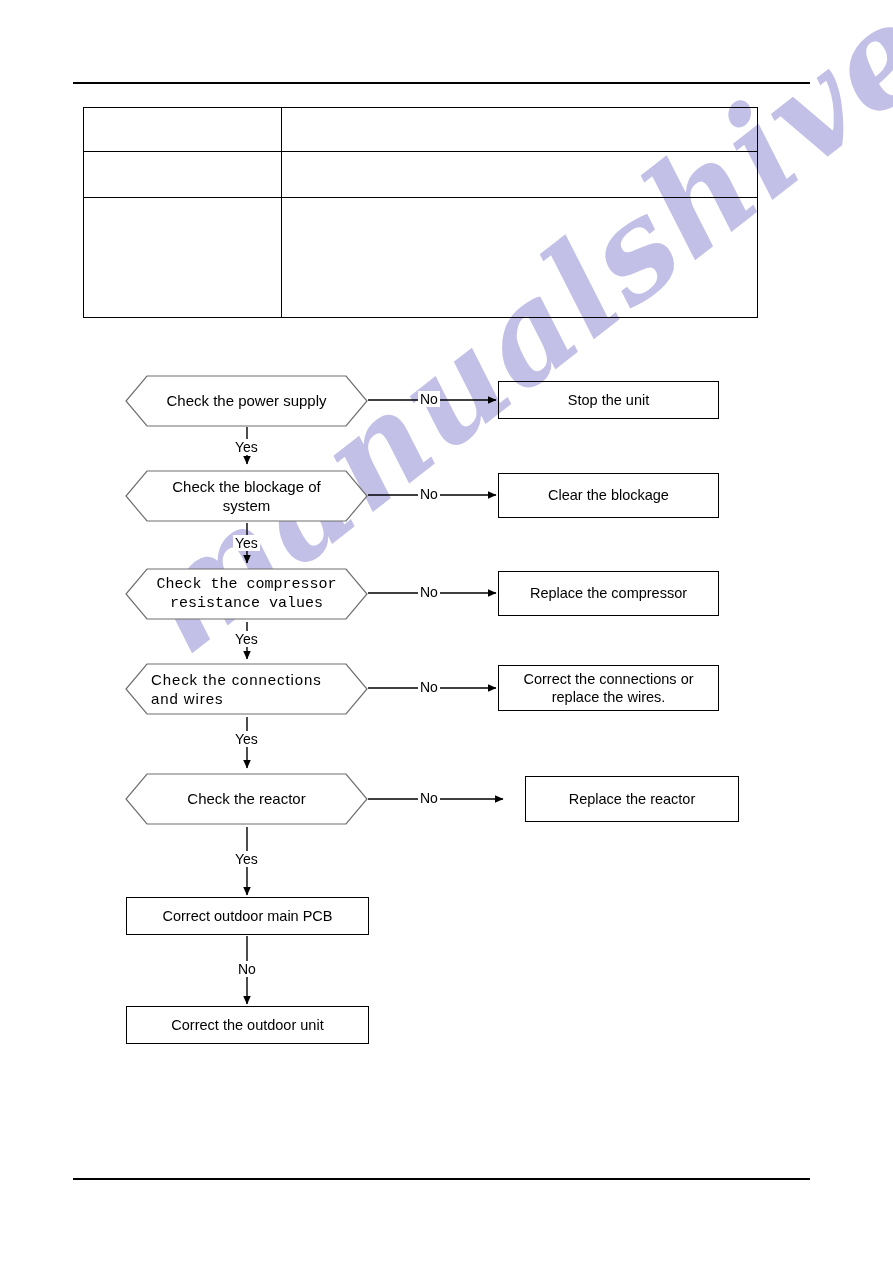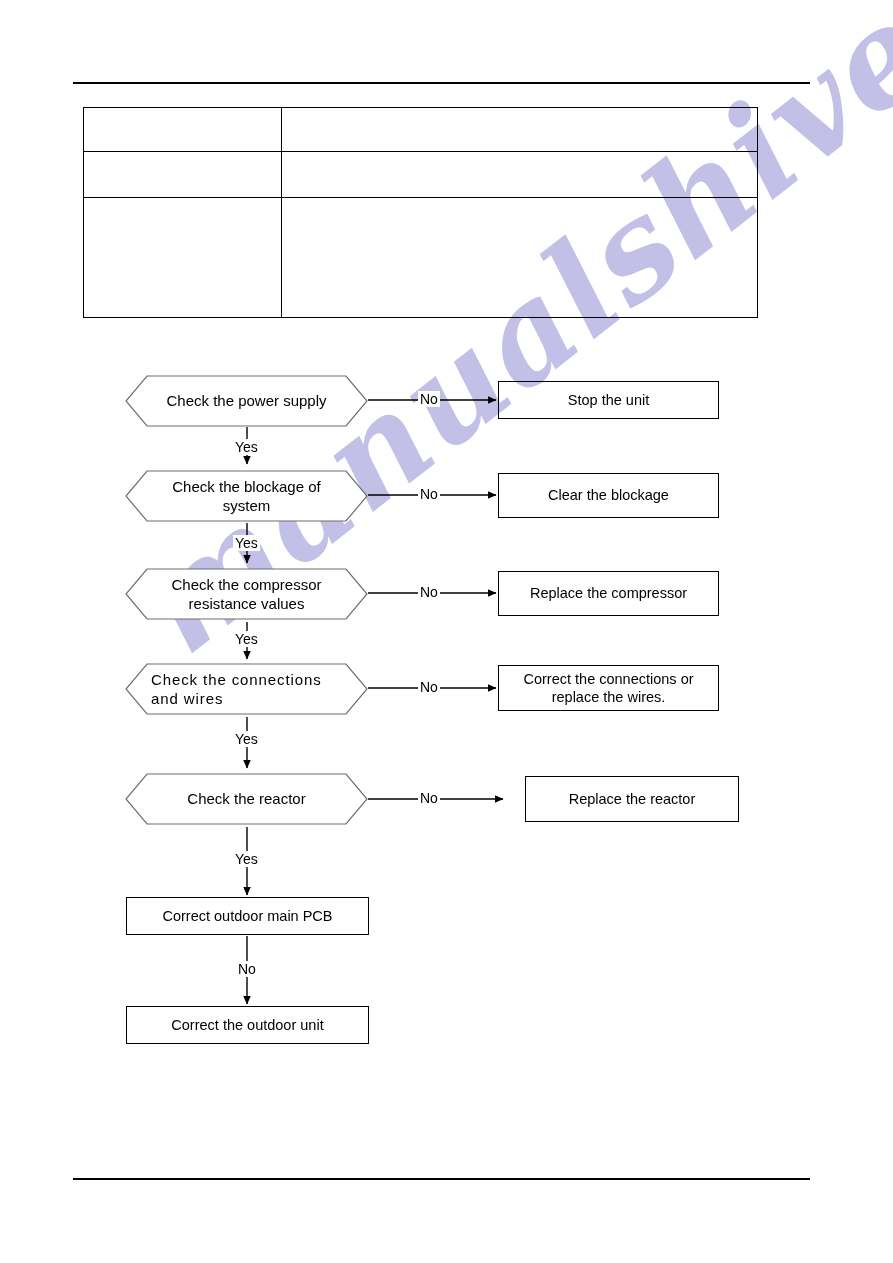--- a/index.html
+++ b/index.html
@@ -212,21 +212,21 @@
       <div class="hexlabel">Check  the power supply</div>
     </div>
 
     <div class="hexwrap" style="left:125px; top:470px; width:243px; height:52px;">
       <svg width="243" height="52" viewBox="0 0 243 52" preserveAspectRatio="none">
         <polygon points="22,1 221,1 242,26 221,51 22,51 1,26" fill="#ffffff" stroke="#6e6e6e" stroke-width="1.2"></polygon>
       </svg>
       <div class="hexlabel">Check the blockage of system</div>
     </div>
 
-    <div class="hexwrap" style="left:125px; top:568px; width:243px; height:52px;">
+    <div class="hexwrap" style="left:125px; top:568px; width:243px; height:52px;font-family:Liberation Mono, monospace;">
       <svg width="243" height="52" viewBox="0 0 243 52" preserveAspectRatio="none">
         <polygon points="22,1 221,1 242,26 221,51 22,51 1,26" fill="#ffffff" stroke="#6e6e6e" stroke-width="1.2"></polygon>
       </svg>
       <div class="hexlabel">Check the compressor resistance values</div>
     </div>
 
     <div class="hexwrap" style="left:125px; top:663px; width:243px; height:52px;">
       <svg width="243" height="52" viewBox="0 0 243 52" preserveAspectRatio="none">
         <polygon points="22,1 221,1 242,26 221,51 22,51 1,26" fill="#ffffff" stroke="#6e6e6e" stroke-width="1.2"></polygon>
       </svg>

